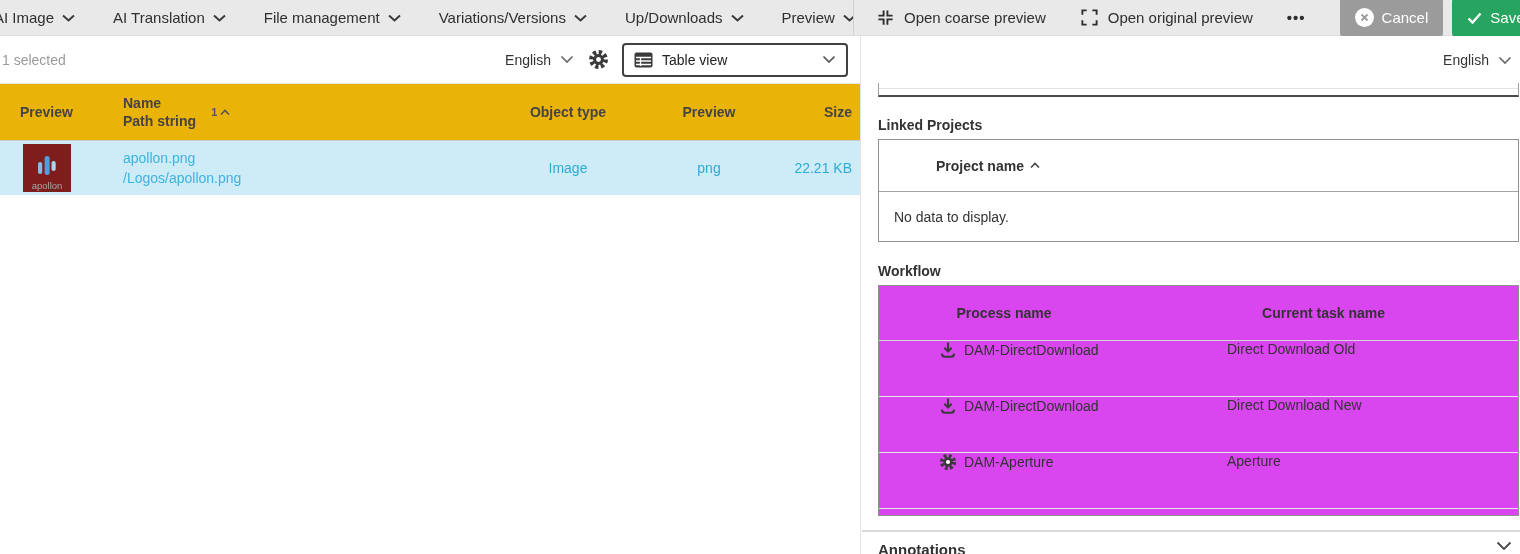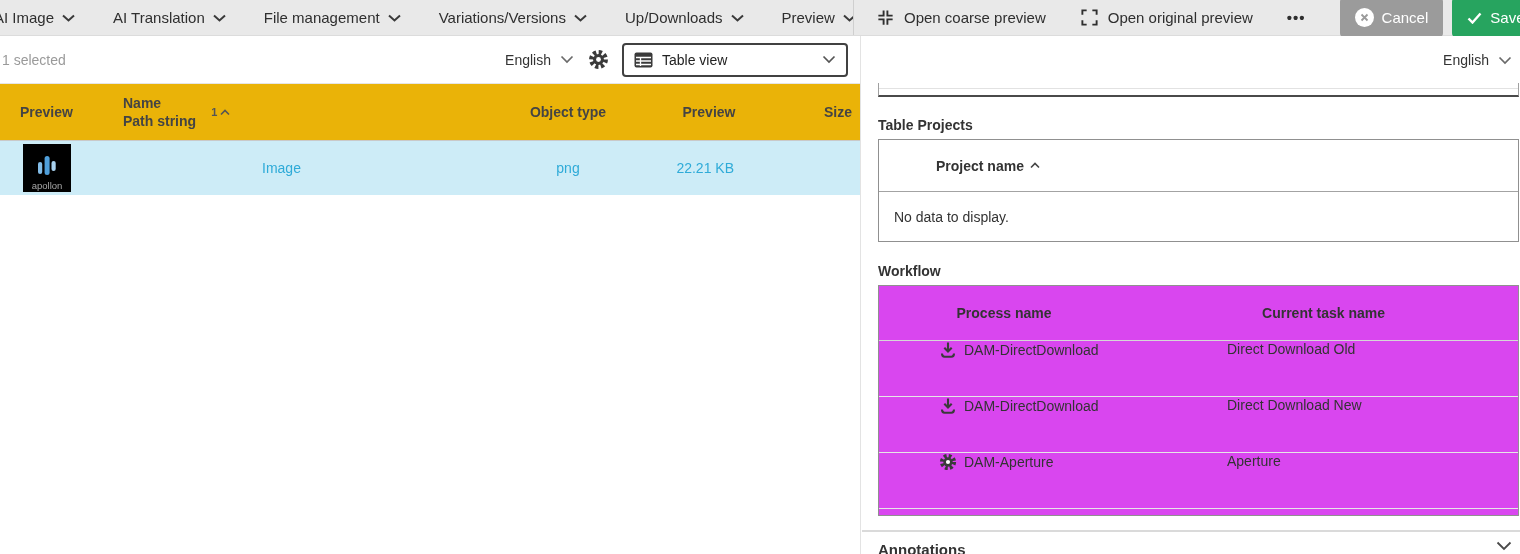--- a/index.html
+++ b/index.html
@@ -49,21 +49,21 @@
   .col-preview { padding-left:20px; }
   .col-name { padding-left:20px; display:flex; align-items:center; }
   .name-lines { line-height:1.3; }
   .sort-ind { display:flex; align-items:center; gap:3px; margin-left:15px;
     font-size:11px; font-weight:bold; color:#555; }
   .col-center { text-align:center; }
   .col-size { text-align:right; padding-right:8px; }
 
   .asset-row { position:absolute; top:141px; left:0; width:860px; height:54px;
     background:#cdecf7; font-size:14px; cursor:pointer; }
-  .thumb { width:48px; height:48px; margin-left:23px; background:#000000;
+  .thumb { width:48px; height:48px; margin-left:23px; background:#7f1d1d;
     display:flex; flex-direction:column; align-items:center; justify-content:flex-end; }
   .thumb-caption { font-size:9.5px; color:#a7a7a7; line-height:1.2; margin-bottom:1px; }
   .asset-links { padding-left:20px; line-height:1.45; }
   .asset-link { color:#3eb3e0; cursor:pointer; }
   .cyan-val { color:#2fabd8; }
 
   
   .rp-cutoff-box { position:absolute; top:83px; left:878px; right:1px; height:14px;
     border-left:1px solid #a0a0a0; border-right:1px solid #a0a0a0; border-bottom:2px solid #4a4a4a; }
   .rp-cutoff-box .inner-line { position:absolute; top:5px; left:0; right:0; border-top:1px solid #e2e2e2; }
@@ -274,30 +274,34 @@
       <span>
           <svg width="24" height="26" viewBox="0 0 24 26">
             <rect x="3" y="8" width="4.2" height="12" rx="2.1" fill="#82bce6"></rect>
             <rect x="9.6" y="2" width="5" height="19" rx="2.5" fill="#4f9fda"></rect>
             <rect x="16.5" y="7" width="4.2" height="10" rx="2.1" fill="#a9d2ef"></rect>
           </svg>
         </span>
       <span class="thumb-caption">apollon</span>
     </div>
   </div>
+  <div class="asset-links">
+    <div class="asset-link">apollon.png</div>
+    <div class="asset-link">/Logos/apollon.png</div>
+  </div>
   <div class="col-center cyan-val">Image</div>
   <div class="col-center cyan-val">png</div>
   <div class="col-size cyan-val">22.21 KB</div>
 </div>
 
 <div class="rp-cutoff-box">
   <div class="inner-line"></div>
 </div>
 
-<div class="section-title t-linked">Table Projects</div>
+<div class="section-title t-linked">Linked Projects</div>
 
 <div class="lp-box">
   <div class="lp-head">
     <span>Project name</span>
     <span>
         <svg width="10" height="7" viewBox="0 0 10 7">
           <path d="M1 5.5 L5 1.5 L9 5.5" fill="none" stroke="#444" stroke-width="1.6"></path>
         </svg>
       </span>
   </div>

